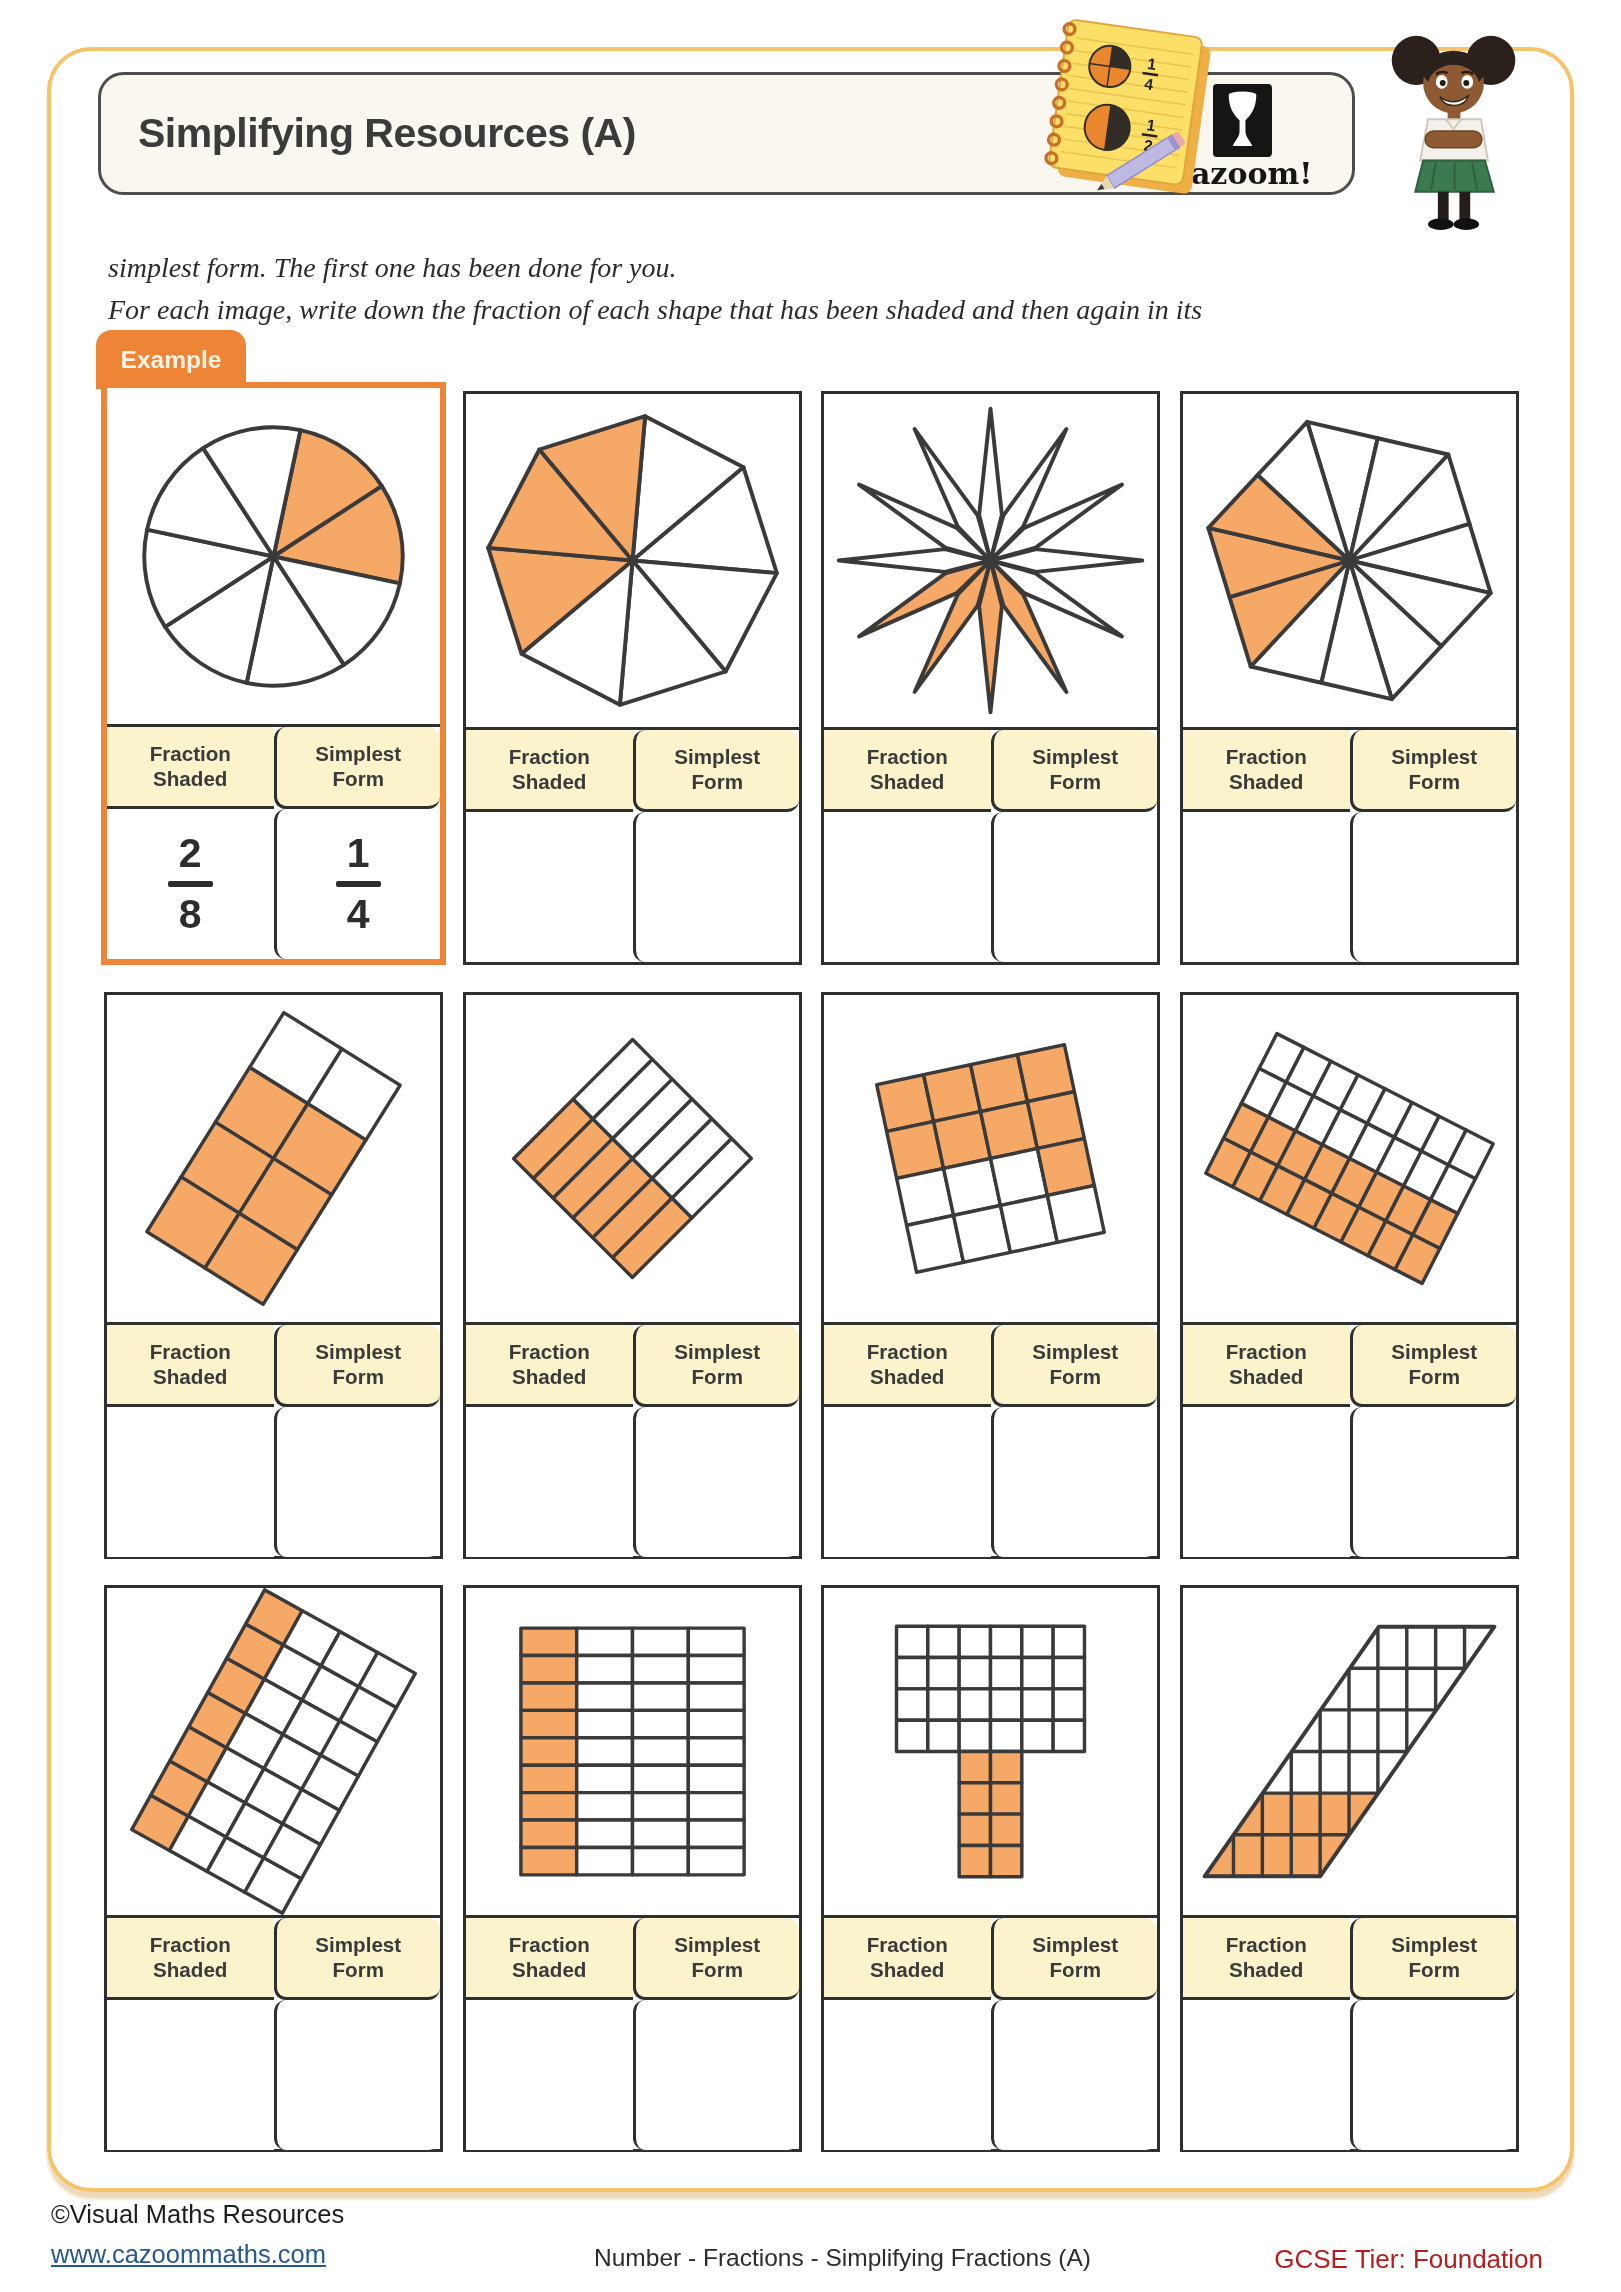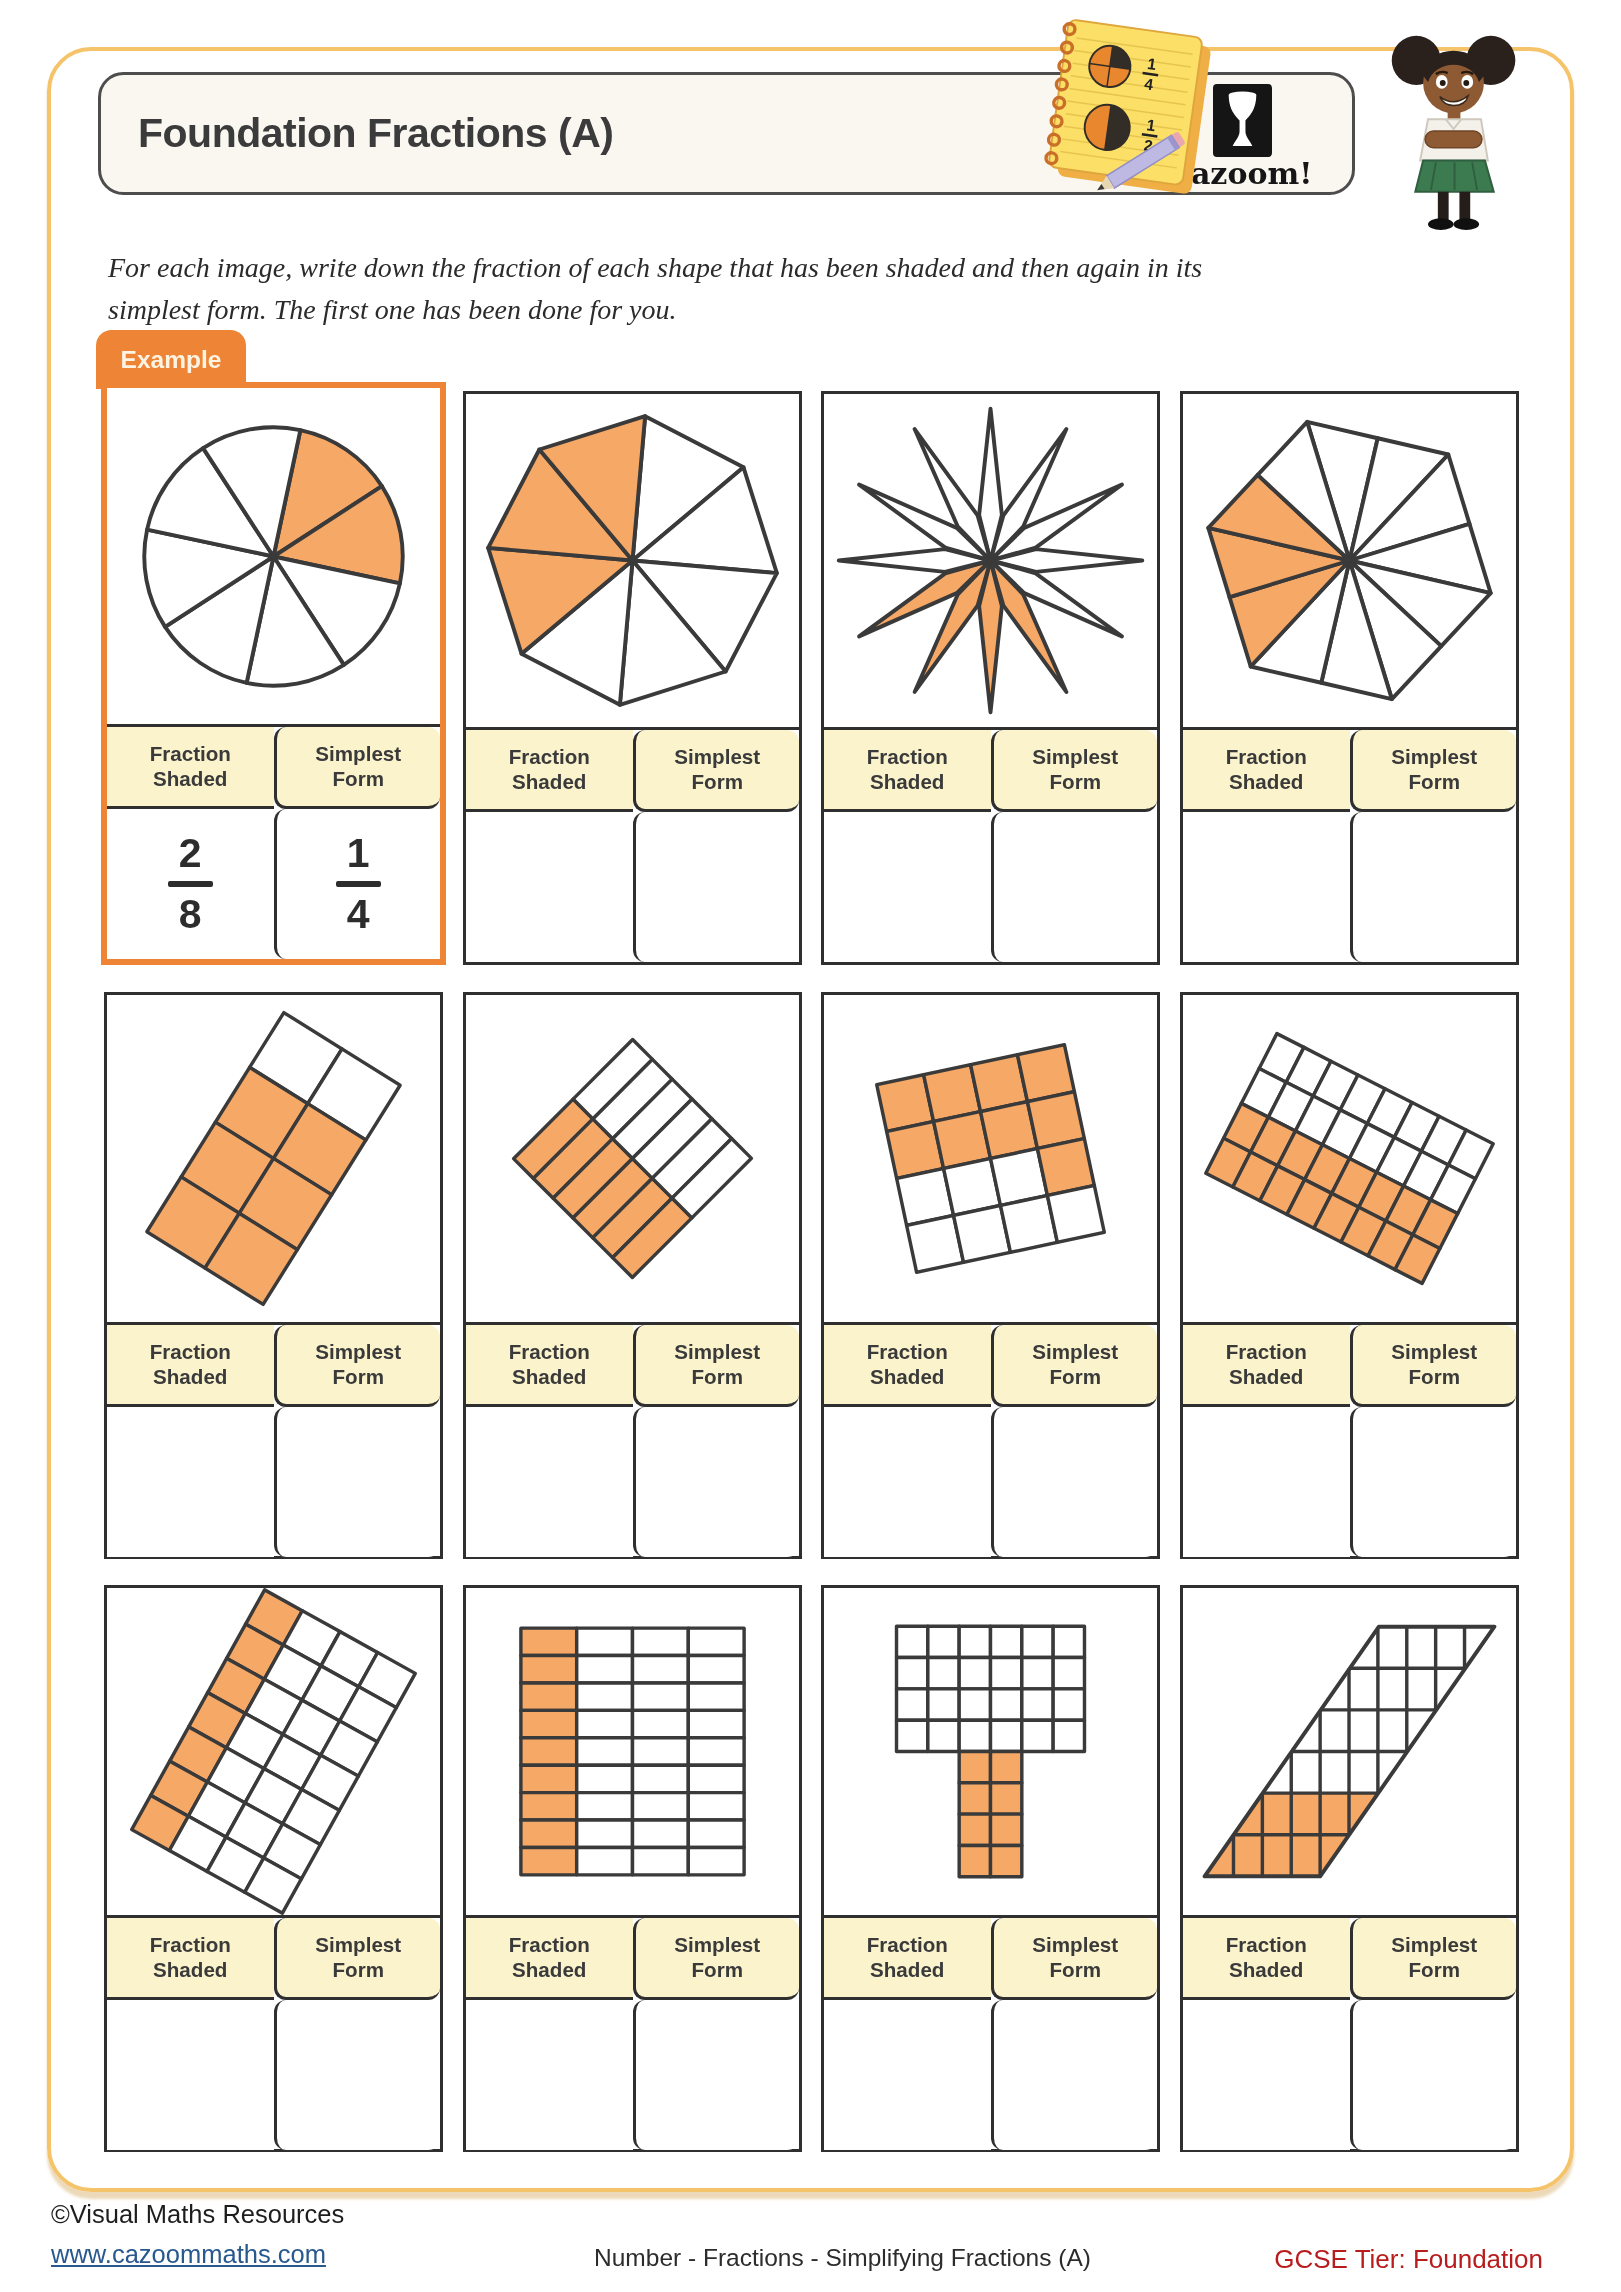--- a/index.html
+++ b/index.html
@@ -60,21 +60,21 @@
   .footer-left2{position:absolute;left:51px;top:2240px;font-size:25.5px;color:#27588e;text-decoration:underline;}
   .footer-center{position:absolute;left:0;top:2244px;width:1621px;text-align:center;font-size:24.5px;color:#2c2c2c;padding-left:32px;}
   .footer-right{position:absolute;right:78px;top:2244px;font-size:26px;color:#b91c1c;}
 </style>
 </head>
 <body>
 
 <div class="page-border"></div>
 
 <div class="title-box">
-  <div class="title-text">Foundation Fractions (A)</div>
+  <div class="title-text">Simplifying Resources (A)</div>
 </div>
 
 <div class="logo-wrap">
   <svg width="59" height="73" viewBox="0 0 60 74">
     <rect x="0" y="0" width="60" height="74" rx="4" fill="#151515"></rect>
     <ellipse cx="30" cy="11" rx="14" ry="3.5" fill="#ffffff"></ellipse>
     <path d="M16,11 L44,11 C44,27 36,33 33,37 L33,48 C33,54 38,58 40,63 L20,63 C22,58 27,54 27,48 L27,37 C24,33 16,27 16,11 Z" fill="#ffffff"></path>
   </svg>
   <div class="logo-text">cazoom!</div>
 </div>
@@ -157,22 +157,22 @@
     <line x1="79" y1="136" x2="79" y2="164" stroke="#2f5f3f" stroke-width="2"></line>
     <line x1="97" y1="136" x2="102" y2="164" stroke="#2f5f3f" stroke-width="2"></line>
     <rect x="62" y="166" width="11" height="30" fill="#241d1a"></rect>
     <rect x="84" y="166" width="11" height="30" fill="#241d1a"></rect>
     <ellipse cx="65" cy="199" rx="13" ry="6" fill="#101010"></ellipse>
     <ellipse cx="91" cy="199" rx="13" ry="6" fill="#101010"></ellipse>
   </svg>
 </div>
 
 <div class="instructions">
+  <div>simplest form. The first one has been done for you.</div>
   <div>For each image, write down the fraction of each shape that has been shaded and then again in its</div>
-  <div>simplest form. The first one has been done for you.</div>
 </div>
 
 <div id="problems-root">
     <div class="ex-tab" style="left: 96px; top: 330px; width: 150px; height: 59px;">Example</div>
     <div class="cell example" style="left: 101px; top: 382px; width: 345px; height: 583px;">
       <div class="shape-area">
         <svg width="329" height="327" viewBox="0 0 336 334">
           <path d="M168,167 L195.44434318794424,37.88451670313768 A132,132 0 0 1 278.704514968796,95.10764737801642 Z" fill="#F6A866" stroke="#3A3A3A" stroke-width="4" stroke-linejoin="round"></path>
           <path d="M168,167 L278.704514968796,95.10764737801642 A132,132 0 0 1 297.11548329686235,194.44434318794424 Z" fill="#F6A866" stroke="#3A3A3A" stroke-width="4" stroke-linejoin="round"></path>
           <path d="M168,167 L297.11548329686235,194.44434318794424 A132,132 0 0 1 239.8923526219836,277.70451496879593 Z" fill="#fff" stroke="#3A3A3A" stroke-width="4" stroke-linejoin="round"></path>

